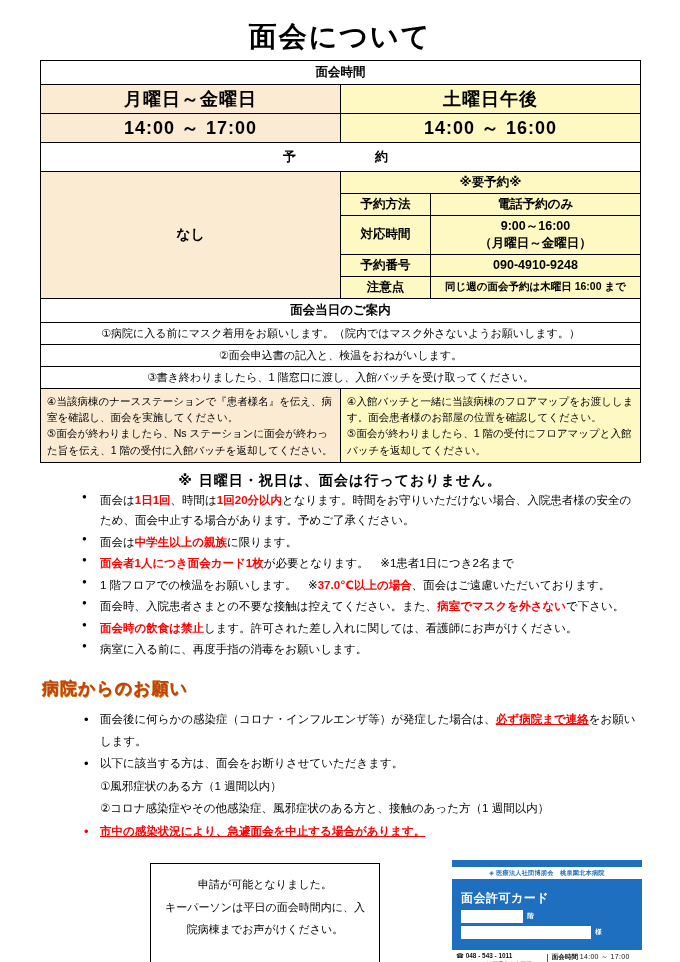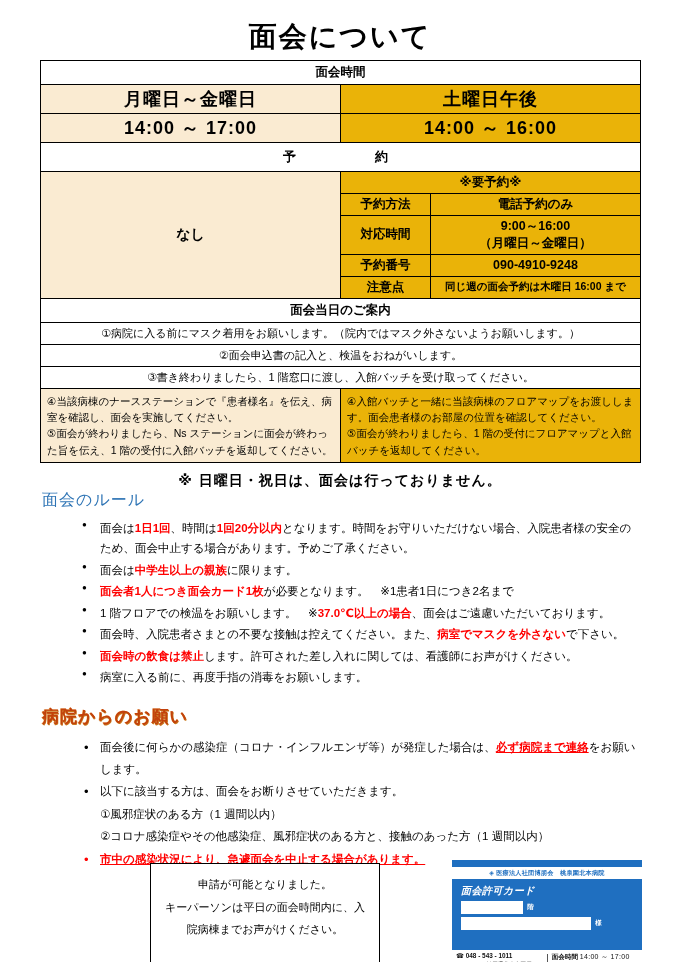--- a/index.html
+++ b/index.html
@@ -46,21 +46,21 @@
     padding: 2px 4px;
     vertical-align: middle;
   }
   .c-head {
     text-align: center;
     font-weight: bold;
     font-size: 12.5px;
     padding: 3px 0 !important;
   }
   .cream { background: #faebd2; }
-  .blue  { background: #eab308; }
+  .blue  { background: #fef9c3; }
   .ctr { text-align: center; }
   .big { font-size: 18px; font-weight: bold; letter-spacing: 1px; }
   .med { font-size: 12.5px; font-weight: bold; }
   .sml { font-size: 10.5px; font-weight: bold; }
   .yoyaku-row td {
     text-align: center;
     font-weight: bold;
     font-size: 13px;
     letter-spacing: 10px;
     padding: 5px 0 !important;
@@ -203,25 +203,24 @@
     background: #ffffff;
     color: #1F6FC0;
     font-size: 6.2px;
     font-weight: bold;
     text-align: center;
     padding: 1.5px 0;
     letter-spacing: 0.2px;
   }
   .pc-title {
     color: #ffffff;
-    font-size: 10px;
-    font-weight: bold;
-    padding: 5px 0 3px 9px;
+    font-size: 12px;
+    font-weight: bold;
+    padding: 11px 0 3px 9px;
     letter-spacing: 0.5px;
-    font-style: italic;
   }
   .pc-fields { padding: 0 9px; }
   .pc-row {
     display: flex;
     align-items: center;
     margin-bottom: 3px;
   }
   .pc-input {
     background: #ffffff;
     height: 13px;
@@ -330,21 +329,20 @@
         <td colspan="2" class="blue two-col">
           <div>④入館バッチと一緒に当該病棟のフロアマップをお渡しします。面会患者様のお部屋の位置を確認してください。</div>
           <div>⑤面会が終わりましたら、1 階の受付にフロアマップと入館バッチを返却してください。</div>
         </td>
       </tr>
     </tbody>
   </table>
 
   <div class="sunday-notice">※ 日曜日・祝日は、面会は行っておりません。</div>
 
-  <div class="h-rules">面会のルール</div>
   <ul class="rules" id="rules-list">
       <li><span>面会は</span><span class="red">1日1回</span><span>、時間は</span><span class="red">1回20分以内</span><span>となります。時間をお守りいただけない場合、入院患者様の安全のため、面会中止する場合があります。予めご了承ください。</span></li>
       <li><span>面会は</span><span class="red">中学生以上の親族</span><span>に限ります。</span></li>
       <li><span class="red">面会者1人につき面会カード1枚</span><span>が必要となります。　※1患者1日につき2名まで</span></li>
       <li><span>1 階フロアでの検温をお願いします。　※</span><span class="red">37.0℃以上の場合</span><span>、面会はご遠慮いただいております。</span></li>
       <li><span>面会時、入院患者さまとの不要な接触は控えてください。また、</span><span class="red">病室でマスクを外さない</span><span>で下さい。</span></li>
       <li><span class="red">面会時の飲食は禁止</span><span>します。許可された差し入れに関しては、看護師にお声がけください。</span></li>
       <li><span>病室に入る前に、再度手指の消毒をお願いします。</span></li>
     </ul>
 

